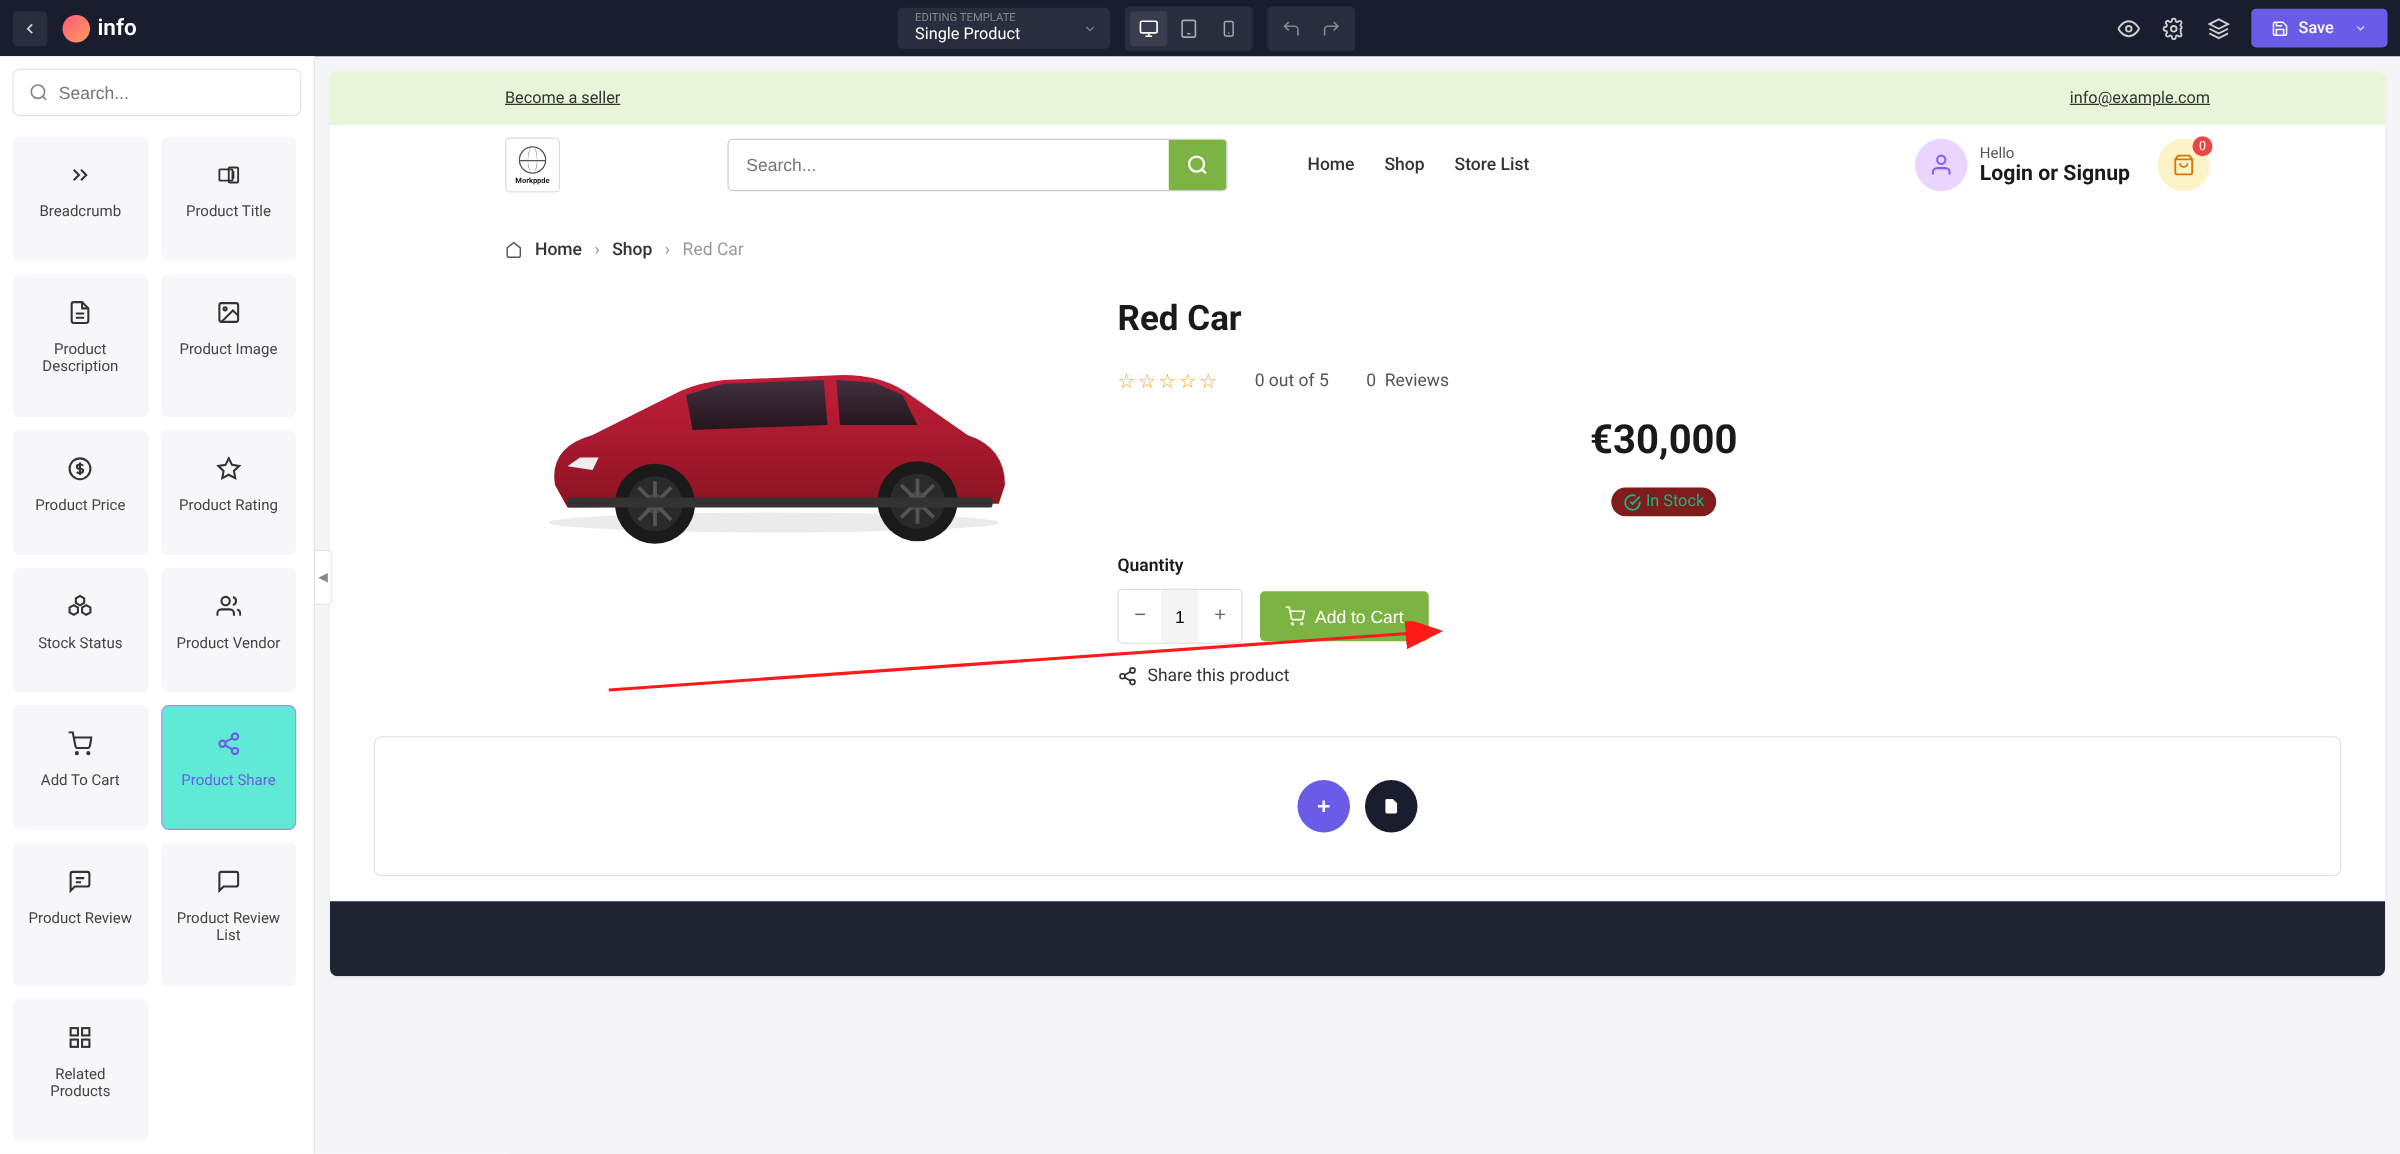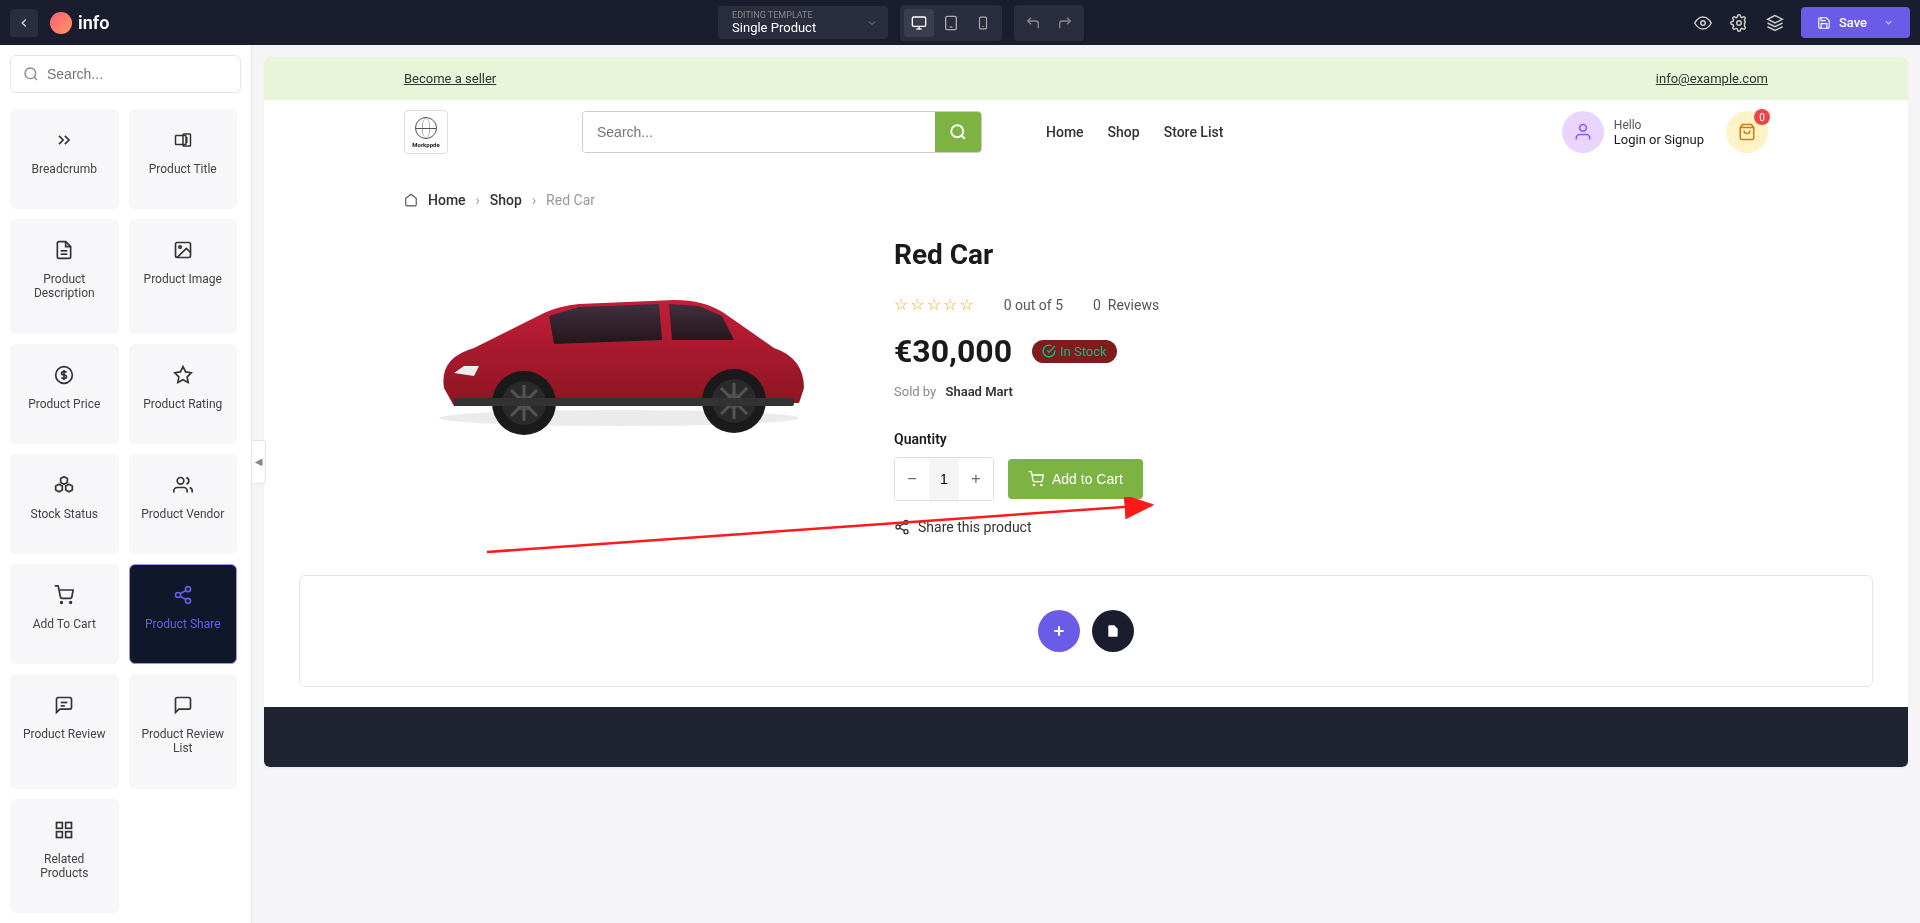--- a/index.html
+++ b/index.html
@@ -28,21 +28,21 @@
 
 
 .main { display: flex; height: calc(100vh - 45px); }
 .sidebar { width: 252px; background: #fff; border-right: 1px solid #e5e5e8; display: flex; flex-direction: column; padding: 10px; }
 .search-box { border: 1px solid #e5e5e8; border-radius: 6px; padding: 10px 12px; display: flex; align-items: center; gap: 8px; margin-bottom: 16px; }
 .search-box input { border: none; outline: none; flex: 1; font-size: 14px; }
 .sidebar-section { display: flex; align-items: center; justify-content: space-between; padding: 8px 4px; margin-bottom: 12px; cursor: pointer; }
 .sidebar-section .title { font-weight: 600; font-size: 14px; }
 .widget-grid { display: grid; grid-template-columns: 1fr 1fr; gap: 10px; overflow-y: auto; flex: 1; padding-right: 4px; }
 .widget-card { background: #f7f7f9; border: 1px solid transparent; border-radius: 6px; padding: 18px 8px 14px; display: flex; flex-direction: column; align-items: center; gap: 10px; cursor: pointer; }
-.widget-card.selected { background: #0f172a; border-color: #a78bfa; }
+.widget-card.selected { background: #5eead4; border-color: #a78bfa; }
 .widget-card .icon { height: 24px; display: flex; align-items: center; justify-content: center; color: #333; }
 .widget-card.selected .icon { color: #6b5ce7; }
 .widget-card .label { font-size: 12px; color: #444; text-align: center; }
 .widget-card.selected .label { color: #6b5ce7; }
 
 .collapse-handle { position: absolute; left: 252px; top: 50%; transform: translateY(-50%); width: 14px; height: 44px; background: #fff; border: 1px solid #e5e5e8; border-left: none; border-radius: 0 4px 4px 0; display: flex; align-items: center; justify-content: center; cursor: pointer; color: #888; font-size: 10px; z-index: 5; }
 
 
 .canvas-wrap { flex: 1; overflow: auto; padding: 12px; position: relative; }
 .canvas { background: #fff; border-radius: 6px; overflow: hidden; min-height: 700px; box-shadow: 0 1px 3px rgba(0,0,0,0.05); }
@@ -56,37 +56,37 @@
 .site-logo .globe::before { content: ''; position: absolute; inset: 0; border-left: 1.5px solid #555; border-right: 1.5px solid #555; border-radius: 50%; transform: scaleX(0.4); }
 .site-logo .globe::after { content: ''; position: absolute; left: 0; right: 0; top: 50%; border-top: 1.5px solid #555; }
 .site-search { flex: 1; max-width: 400px; display: flex; border: 1px solid #ccc; border-radius: 4px; overflow: hidden; margin-left: 110px; }
 .site-search input { flex: 1; border: none; padding: 12px 14px; outline: none; font-size: 14px; }
 .site-search .btn { width: 46px; background: #7cb342; display: flex; align-items: center; justify-content: center; cursor: pointer; }
 .nav { display: flex; gap: 24px; margin-left: 40px; font-size: 14px; font-weight: 500; }
 .nav a { color: #333; cursor: pointer; }
 .user-area { display: flex; align-items: center; gap: 10px; margin-left: auto; }
 .avatar-circle { width: 42px; height: 42px; border-radius: 50%; background: #e9d5ff; display: flex; align-items: center; justify-content: center; }
 .user-text .t1 { font-size: 12px; color: #555; }
-.user-text .t2 { font-size: 13px; font-weight: 400; }
+.user-text .t2 { font-size: 17px; font-weight: 700; }
 .cart-circle { width: 42px; height: 42px; border-radius: 50%; background: #fef3c7; display: flex; align-items: center; justify-content: center; position: relative; margin-left: 12px; }
 .cart-badge { position: absolute; top: -2px; right: -2px; background: #ef4444; color: #fff; font-size: 10px; border-radius: 50%; width: 16px; height: 16px; display: flex; align-items: center; justify-content: center; }
 
 .breadcrumb { padding: 28px 140px 10px; display: flex; align-items: center; gap: 10px; font-size: 14px; color: #555; }
 .breadcrumb .sep { color: #999; }
 .breadcrumb .current { color: #999; }
 
 .product-row { display: flex; padding: 20px 140px 40px; gap: 60px; }
 .product-image { width: 430px; height: 240px; display: flex; align-items: center; justify-content: center; }
 .car-svg { width: 100%; height: 100%; }
 .product-info { flex: 1; }
 .product-title { font-size: 28px; font-weight: 700; margin-bottom: 24px; }
 .rating-row { display: flex; align-items: center; gap: 30px; font-size: 14px; color: #555; margin-bottom: 18px; }
 .stars { display: flex; gap: 2px; color: #f5a623; }
 .star { font-size: 16px; }
-.price-row { display: flex; align-items: center; gap: 20px; margin-bottom: 14px; }
+.price-row { display: flex; align-items: center; gap: 20px; margin-bottom: 14px; flex-direction: column; }
 .price { font-size: 32px; font-weight: 700; }
 .stock-badge { color: #10b981; font-size: 13px; display: flex; align-items: center; gap: 4px; background: #7f1d1d; padding: 4px 10px; border-radius: 12px; }
 .sold-by { font-size: 13px; color: #888; margin-bottom: 18px; }
 .sold-by .vendor { color: #333; font-weight: 600; margin-left: 6px; }
 .qty-label { font-size: 14px; font-weight: 600; margin-bottom: 10px; margin-top: 32px; }
 .cart-row { display: flex; align-items: center; gap: 14px; margin-bottom: 18px; }
 .qty-stepper { display: flex; border: 1px solid #ddd; border-radius: 4px; overflow: hidden; }
 .qty-stepper button { width: 34px; height: 42px; border: none; background: #fff; cursor: pointer; font-size: 16px; color: #666; }
 .qty-stepper input { width: 30px; text-align: center; border: none; background: #f5f5f5; font-size: 14px; }
 .add-cart-btn { background: #7cb342; color: #fff; border: none; border-radius: 4px; padding: 12px 20px; display: flex; align-items: center; gap: 8px; cursor: pointer; font-size: 14px; font-weight: 500; }
@@ -459,24 +459,20 @@
           <div class="price-row">
             <span class="price">€30,000</span>
             <span class="stock-badge">
               <svg width="14" height="14" viewBox="0 0 24 24" fill="none" stroke="currentColor" stroke-width="2.5">
                   <path d="M22 11.08V12a10 10 0 1 1-5.93-9.14"></path>
                   <polyline points="22 4 12 14.01 9 11.01"></polyline>
                 </svg>
               <span>In Stock</span>
             </span>
           </div>
-          <div class="sold-by">
-            <span>Sold by</span>
-            <span class="vendor">Shaad Mart</span>
-          </div>
           <div class="qty-label">Quantity</div>
           <div class="cart-row">
             <div class="qty-stepper">
               <button>−</button>
               <input value="1" style="">
               <button>+</button>
             </div>
             <button class="add-cart-btn">
               <svg width="16" height="16" viewBox="0 0 24 24" fill="none" stroke="currentColor" stroke-width="2">
                   <circle cx="9" cy="21" r="1"></circle>

